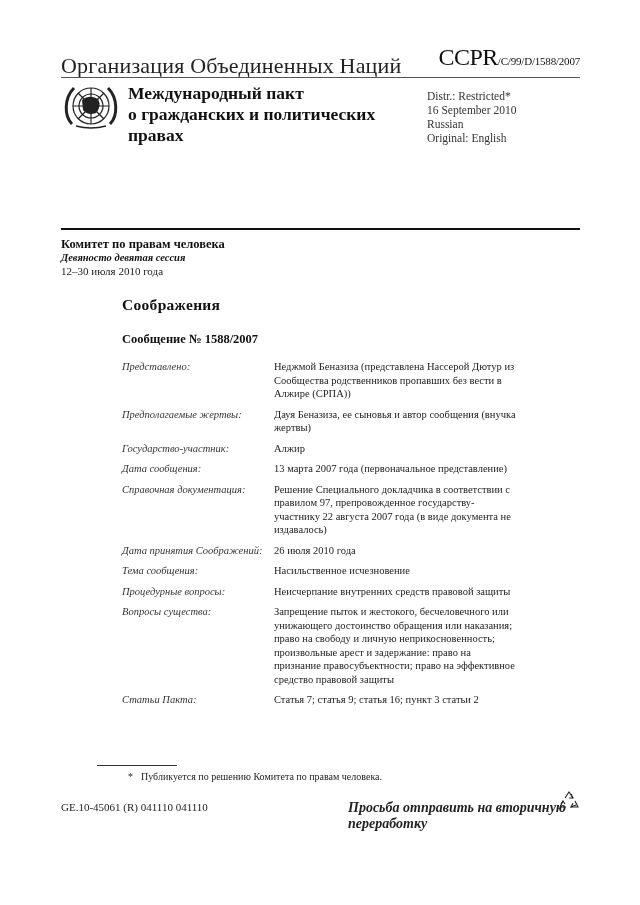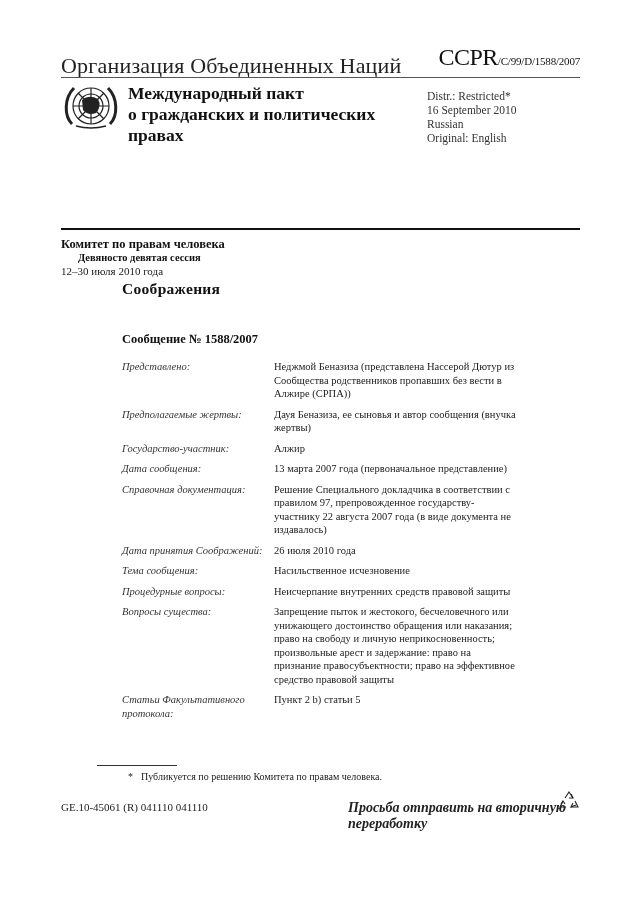--- a/index.html
+++ b/index.html
@@ -14,24 +14,24 @@
   .rule-top { left: 61px; top: 77px; width: 519px; height: 0; border-top: 1px solid #555; }
 
   .emblem { left: 62px; top: 82px; width: 58px; height: 50px; }
   .treaty-title { left: 128px; top: 83px; font-size: 17.5px; font-weight: bold; line-height: 21px; color: #111; }
 
   .distr { left: 427px; top: 89px; font-size: 11.5px; line-height: 14px; color: #333; }
 
   .rule-thick { left: 61px; top: 228px; width: 519px; height: 2px; background: #111; }
 
   .committee { left: 61px; top: 237px; font-size: 12.5px; font-weight: bold; }
-  .session { left: 78px; top: 252px; font-size: 10.5px; font-weight: bold; }
+  .session { left: 61px; top: 252px; font-size: 10.5px; font-weight: bold; font-style: italic; }
   .dates { left: 61px; top: 265px; font-size: 11px; color: #222; }
 
-  .views-title { left: 122px; top: 280px; font-size: 15.5px; font-weight: bold; letter-spacing: 0.3px; }
+  .views-title { left: 122px; top: 296px; font-size: 15.5px; font-weight: bold; letter-spacing: 0.3px; }
   .comm-title { left: 122px; top: 332px; font-size: 12.5px; font-weight: bold; }
 
   .meta-table { left: 122px; top: 360px; width: 410px; }
   .meta-row { display: flex; margin-bottom: 7px; }
   .meta-label { width: 152px; flex: none; font-style: italic; font-size: 10.5px; line-height: 13.5px; color: #333; }
   .meta-value { width: 245px; font-size: 10.5px; line-height: 13.5px; color: #222; }
 
   .fn-rule { left: 97px; top: 765px; width: 80px; height: 0; border-top: 1px solid #333; }
   .footnote { left: 128px; top: 771px; font-size: 10px; color: #222; }
   .footnote .star { margin-right: 8px; }
@@ -117,22 +117,22 @@
   </div>
   <div class="meta-row">
     <div class="meta-label">Процедурные вопросы:</div>
     <div class="meta-value">Неисчерпание внутренних средств правовой защиты</div>
   </div>
   <div class="meta-row">
     <div class="meta-label">Вопросы существа:</div>
     <div class="meta-value">Запрещение пыток и жестокого, бесчеловечного или унижающего достоинство обращения или наказания; право на свободу и личную неприкосновенность; произвольные арест и задержание: право на признание правосубъектности; право на эффективное средство правовой защиты</div>
   </div>
   <div class="meta-row">
-    <div class="meta-label">Статьи Факультативного протокола:</div>
-    <div class="meta-value">Пункт 2 b) статьи 5</div>
+    <div class="meta-label">Статьи Пакта:</div>
+    <div class="meta-value">Статья 7; статья 9; статья 16; пункт 3 статьи 2</div>
   </div>
 </div>
 
 <div class="abs fn-rule"></div>
 <div class="abs footnote">
   <span class="star">*</span><span>Публикуется по решению Комитета по правам человека.</span>
 </div>
 
 <div class="abs job-number">GE.10-45061  (R)  041110  041110</div>
 <div class="abs recycle">Просьба отправить на вторичную переработку</div>

